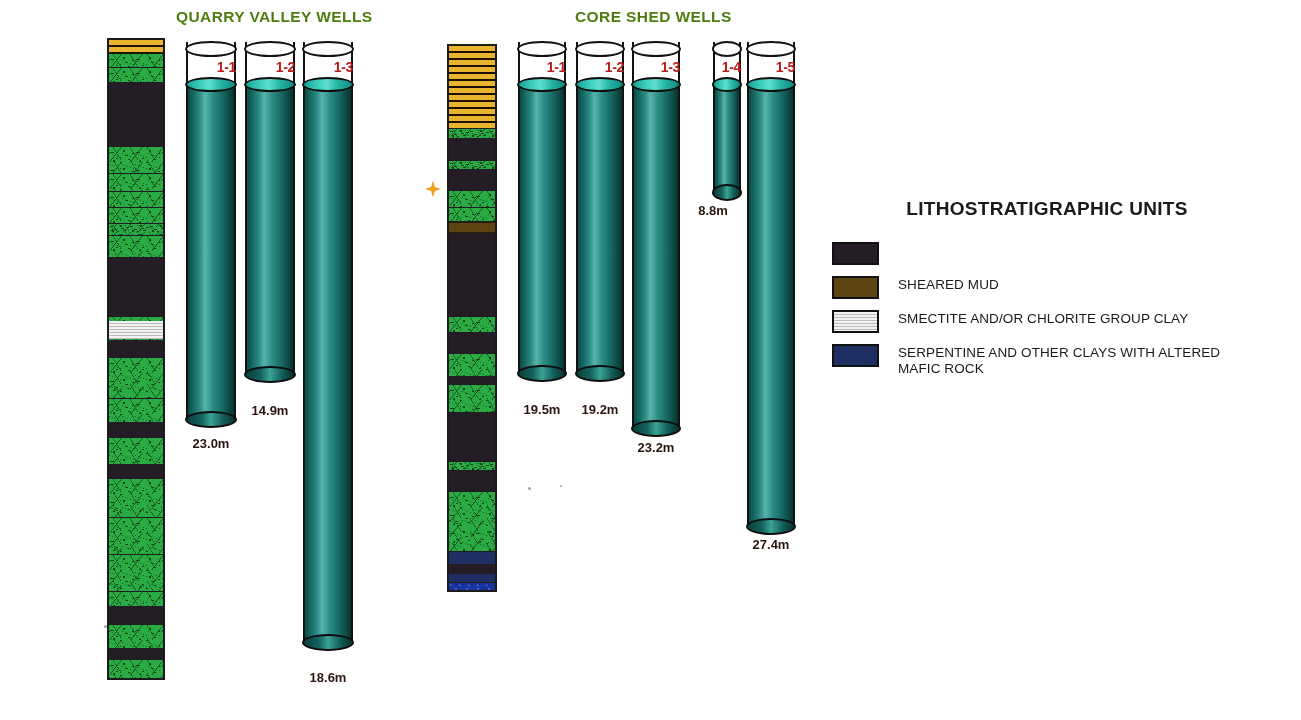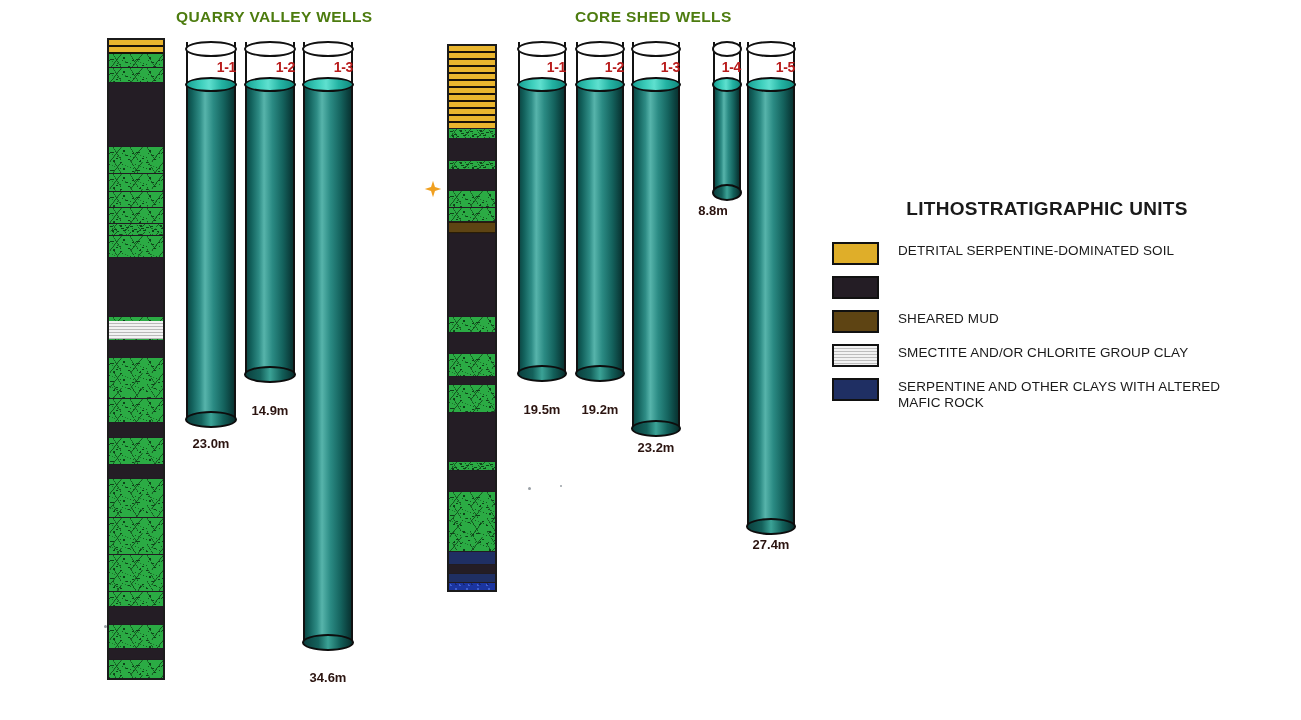--- a/index.html
+++ b/index.html
@@ -263,21 +263,21 @@
   <div class="depth-label" style="left:220px; top:403px; width:100px;">14.9m</div>
 
   <div class="cyl" style="left:303px; top:42px; width:50px; height:608px;">
     <div class="cyl-body"></div>
     <div class="cyl-head" style="height:42px;"></div>
     <div class="cyl-rim"></div>
     <div class="cyl-fillcap" style="top:35px;"></div>
     <div class="cyl-bottom"></div>
     <div class="cyl-label">1-3</div>
   </div>
-  <div class="depth-label" style="left:278px; top:670px; width:100px;">34.6m</div>
+  <div class="depth-label" style="left:278px; top:670px; width:100px;">18.6m</div>
 
   <div class="cyl" style="left:518px; top:42px; width:48px; height:339px;">
     <div class="cyl-body"></div>
     <div class="cyl-head" style="height:42px;"></div>
     <div class="cyl-rim"></div>
     <div class="cyl-fillcap" style="top:35px;"></div>
     <div class="cyl-bottom"></div>
     <div class="cyl-label">1-1</div>
   </div>
   <div class="depth-label" style="left:492px; top:402px; width:100px;">19.5m</div>
@@ -318,24 +318,20 @@
     <div class="cyl-rim"></div>
     <div class="cyl-fillcap" style="top:35px;"></div>
     <div class="cyl-bottom"></div>
     <div class="cyl-label">1-5</div>
   </div>
   <div class="depth-label" style="left:721px; top:537px; width:100px;">27.4m</div>
 
   <div id="legend" style="left:832px; top:198px; width:430px;">
     <div class="legend-title">LITHOSTRATIGRAPHIC UNITS</div>
 
-    <div class="legend-row">
-      <div class="legend-swatch sw-soil"></div>
-      <div class="legend-text">DETRITAL SERPENTINE-DOMINATED SOIL</div>
-    </div>
 
     <div class="legend-row">
       <div class="legend-swatch sw-dark"></div>
     </div>
 
     <div class="legend-row">
       <div class="legend-swatch sw-mud"></div>
       <div class="legend-text">SHEARED MUD</div>
     </div>
 

